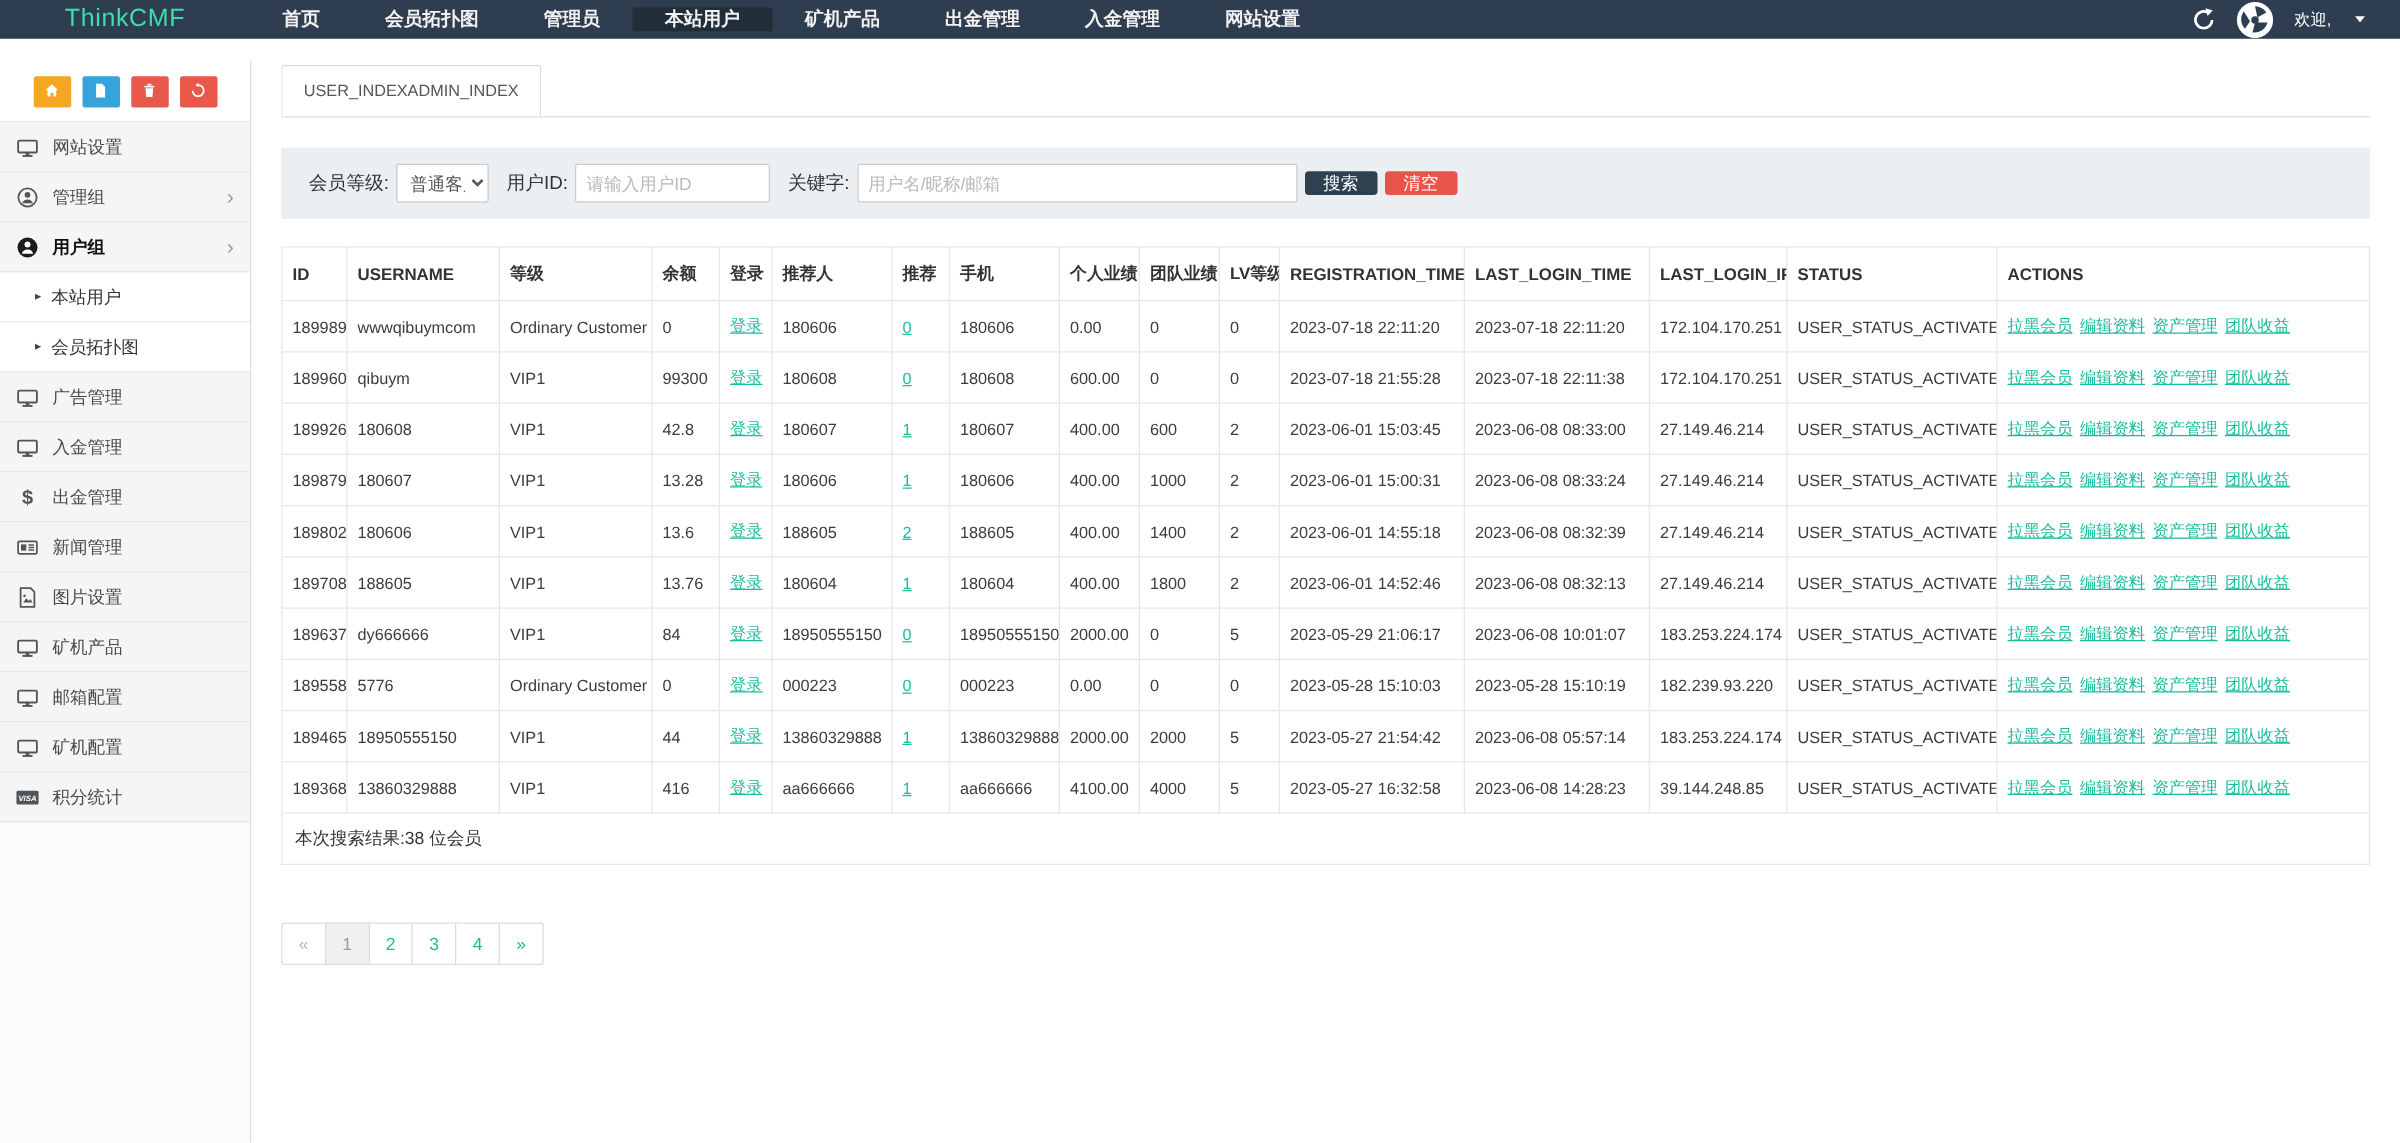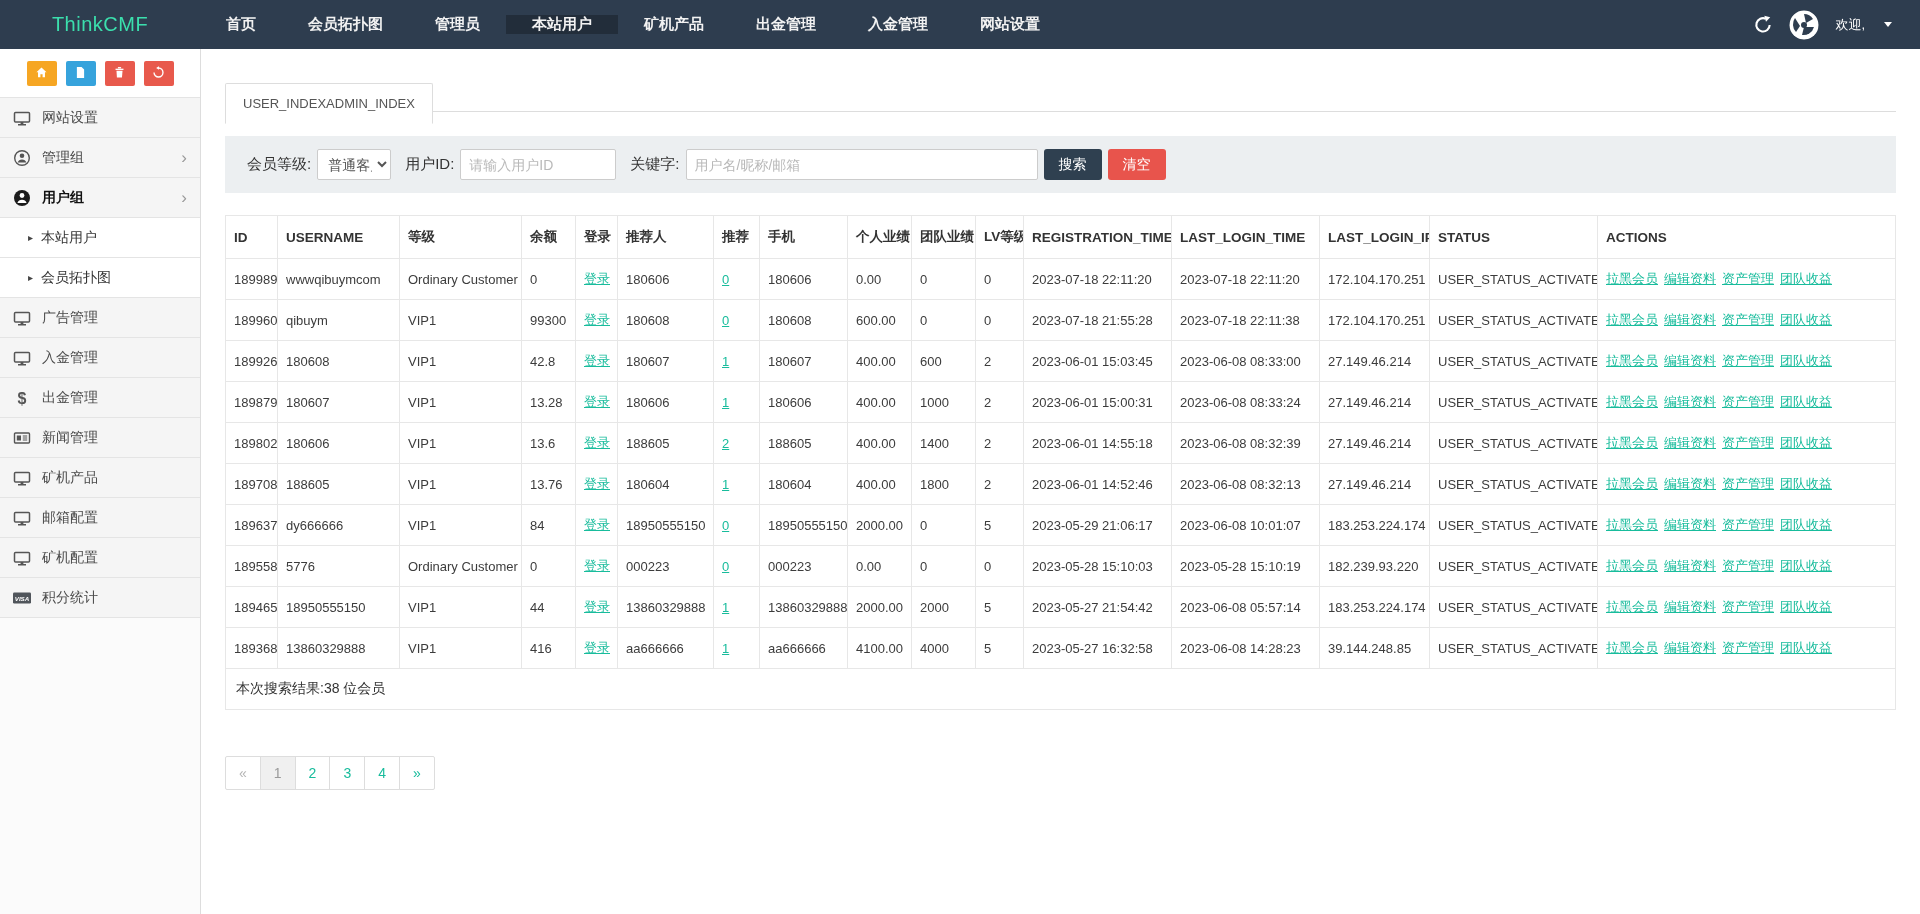--- a/index.html
+++ b/index.html
@@ -1,20 +1,20 @@
 <!DOCTYPE html>
 <html><head>
 <meta charset="utf-8">
 <style>
   * { box-sizing: border-box; margin: 0; padding: 0; }
   html,body { width:1920px; height:914px; overflow:hidden; background:#fff;
     font-family:"Liberation Sans","DejaVu Sans",sans-serif; }
 
   
-  .navbar { height:49px; background:#2e3d4f; display:flex; align-items:stretch; color:#fff; }
+  .navbar { height:31px; background:#2e3d4f; display:flex; align-items:stretch; color:#fff; }
   .brand { width:200px; display:flex; align-items:center; justify-content:center;
     color:#3bdfad; font-size:20px; letter-spacing:.5px; }
   .nav-menu { display:flex; align-items:center;font-weight:bold; }
   .nav-item { display:flex; align-items:center; padding:0 26px; font-size:15px;
     color:#f2f2f2; cursor:pointer; }
   .nav-item.active { background:#222d3a; }
   .nav-right { margin-left:auto; display:flex; align-items:center; gap:16px; padding-right:28px; }
   .icon-btn { width:20px; height:20px; color:#fff; cursor:pointer; }
   .avatar { width:30px; height:30px; border-radius:50%; overflow:hidden; cursor:pointer; }
   .welcome { display:flex; align-items:center; gap:19px; font-size:13px; cursor:pointer; }
@@ -35,36 +35,36 @@
   .menu-item.active { color:#111; font-weight:bold; }
   .s-icon { width:18px; height:18px; color:#555; flex:0 0 auto; }
   .s-icon svg { width:18px; height:18px; display:block; }
   .menu-item.active .s-icon { color:#1c1c1c; }
   .chevron { margin-left:auto; color:#9a9a9a; font-size:17px; line-height:1; font-weight:normal; }
   .sub-caret { color:#444; font-size:10px; margin-right:-3px; }
 
   
   .content { margin-left:201px; padding:21px 24px 0; }
   .tabs { border-bottom:1px solid #ddd; }
-  .tab { position:relative; top:13px; display:inline-block; background:#fff;
+  .tab { position:relative; top:0; display:inline-block; background:#fff;
     border:1px solid #ddd; border-bottom:1px solid #fff; border-radius:2px 2px 0 0;
     padding:12px 17px; font-size:13px; color:#555; cursor:pointer; }
 
   
   .search-panel { margin-top:24px; background:#eceff1; padding:13px 14px;
     display:flex; align-items:center; }
   .search-panel label { font-size:15px; color:#333; margin:0 6px 0 14px; }
   .search-panel label:first-child { margin-left:8px; }
   select.ctl, input.ctl { height:31px; border:1px solid #ccc; border-radius:2px;
     background:#fff; font-size:14px; color:#555; padding:0 8px; outline:none; }
   select.ctl { width:74px; padding:0 2px 0 6px; }
   input.ctl::placeholder { color:#b9b9b9; }
   .inp-userid { width:156px; }
   .inp-keyword { width:352px; }
-  .btn { height:31px; border:none; border-radius:3px; color:#fff; font-size:14px;
+  .btn { height:19px; border:none; border-radius:3px; color:#fff; font-size:14px;
     padding:0 15px; cursor:pointer; }
   .btn-search { background:#2f4050; margin-left:6px; }
   .btn-clear { background:#e8544c; margin-left:6px; }
 
   
   table.users { border-collapse:collapse; width:100%; margin-top:22px; table-layout:fixed; }
   .users th, .users td { border:1px solid #e7e7e7; padding:11px 8px; text-align:left;
     font-size:13px; color:#3c3c3c; white-space:nowrap; overflow:hidden; }
   .users th { font-size:13.5px; font-weight:bold; color:#333; padding:12px 8px; background:#fff; }
   a.tlink { color:#18bc9c; text-decoration:underline; cursor:pointer; }
@@ -217,20 +217,30 @@
       </div>
       <div class="menu-item">
         <span class="s-icon">
           <svg viewBox="0 0 18 18">
             <rect x="1.5" y="4" width="15" height="10" rx="1" fill="none" stroke="currentColor" stroke-width="1.4"></rect>
             <rect x="3.8" y="6.5" width="4.2" height="5" fill="currentColor"></rect>
             <path d="M9.8 7h4.4M9.8 9h4.4M9.8 11h4.4" stroke="currentColor" stroke-width="1.2"></path>
           </svg>
         </span>
         <span>新闻管理</span>
+      </div>
+      <div class="menu-item">
+        <span class="s-icon">
+          <svg viewBox="0 0 18 18">
+            <path d="M3.5 1.5h8l3 3v12h-11z" fill="none" stroke="currentColor" stroke-width="1.4"></path>
+            <path d="M5.5 13l2.6-3.4 1.9 2.2 1.4-1.6 1.6 2.8z" fill="currentColor"></path>
+            <circle cx="6.6" cy="7.6" r="1" fill="currentColor"></circle>
+          </svg>
+        </span>
+        <span>图片设置</span>
       </div>
       <div class="menu-item">
         <span class="s-icon">
           <svg viewBox="0 0 18 18">
             <rect x="1.5" y="3.5" width="15" height="9.5" rx="1" fill="none" stroke="currentColor" stroke-width="1.5"></rect>
             <rect x="7.6" y="13" width="2.8" height="2" fill="currentColor"></rect>
             <rect x="5" y="15" width="8" height="1.5" fill="currentColor"></rect>
           </svg>
         </span>
         <span>矿机产品</span>

